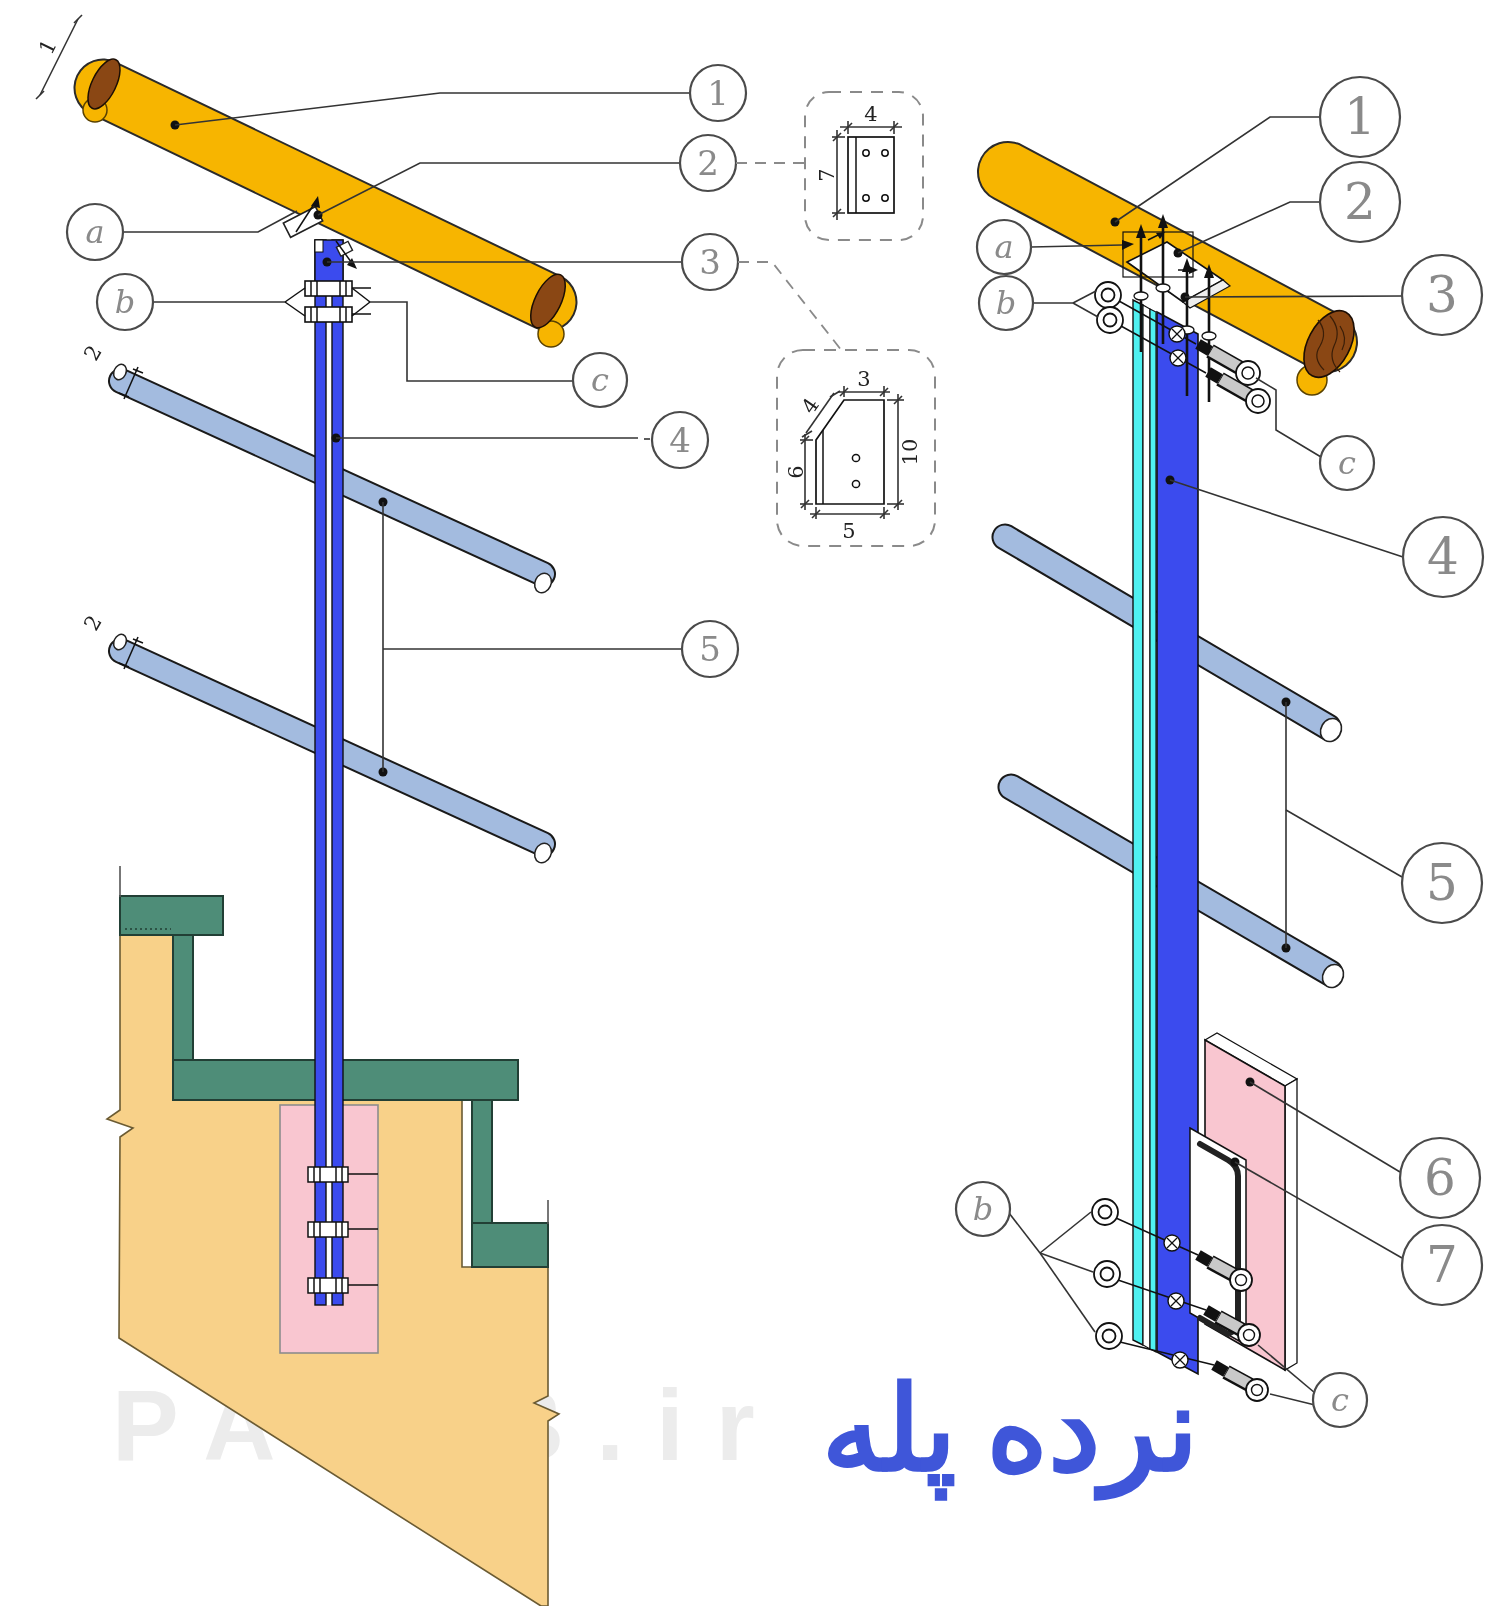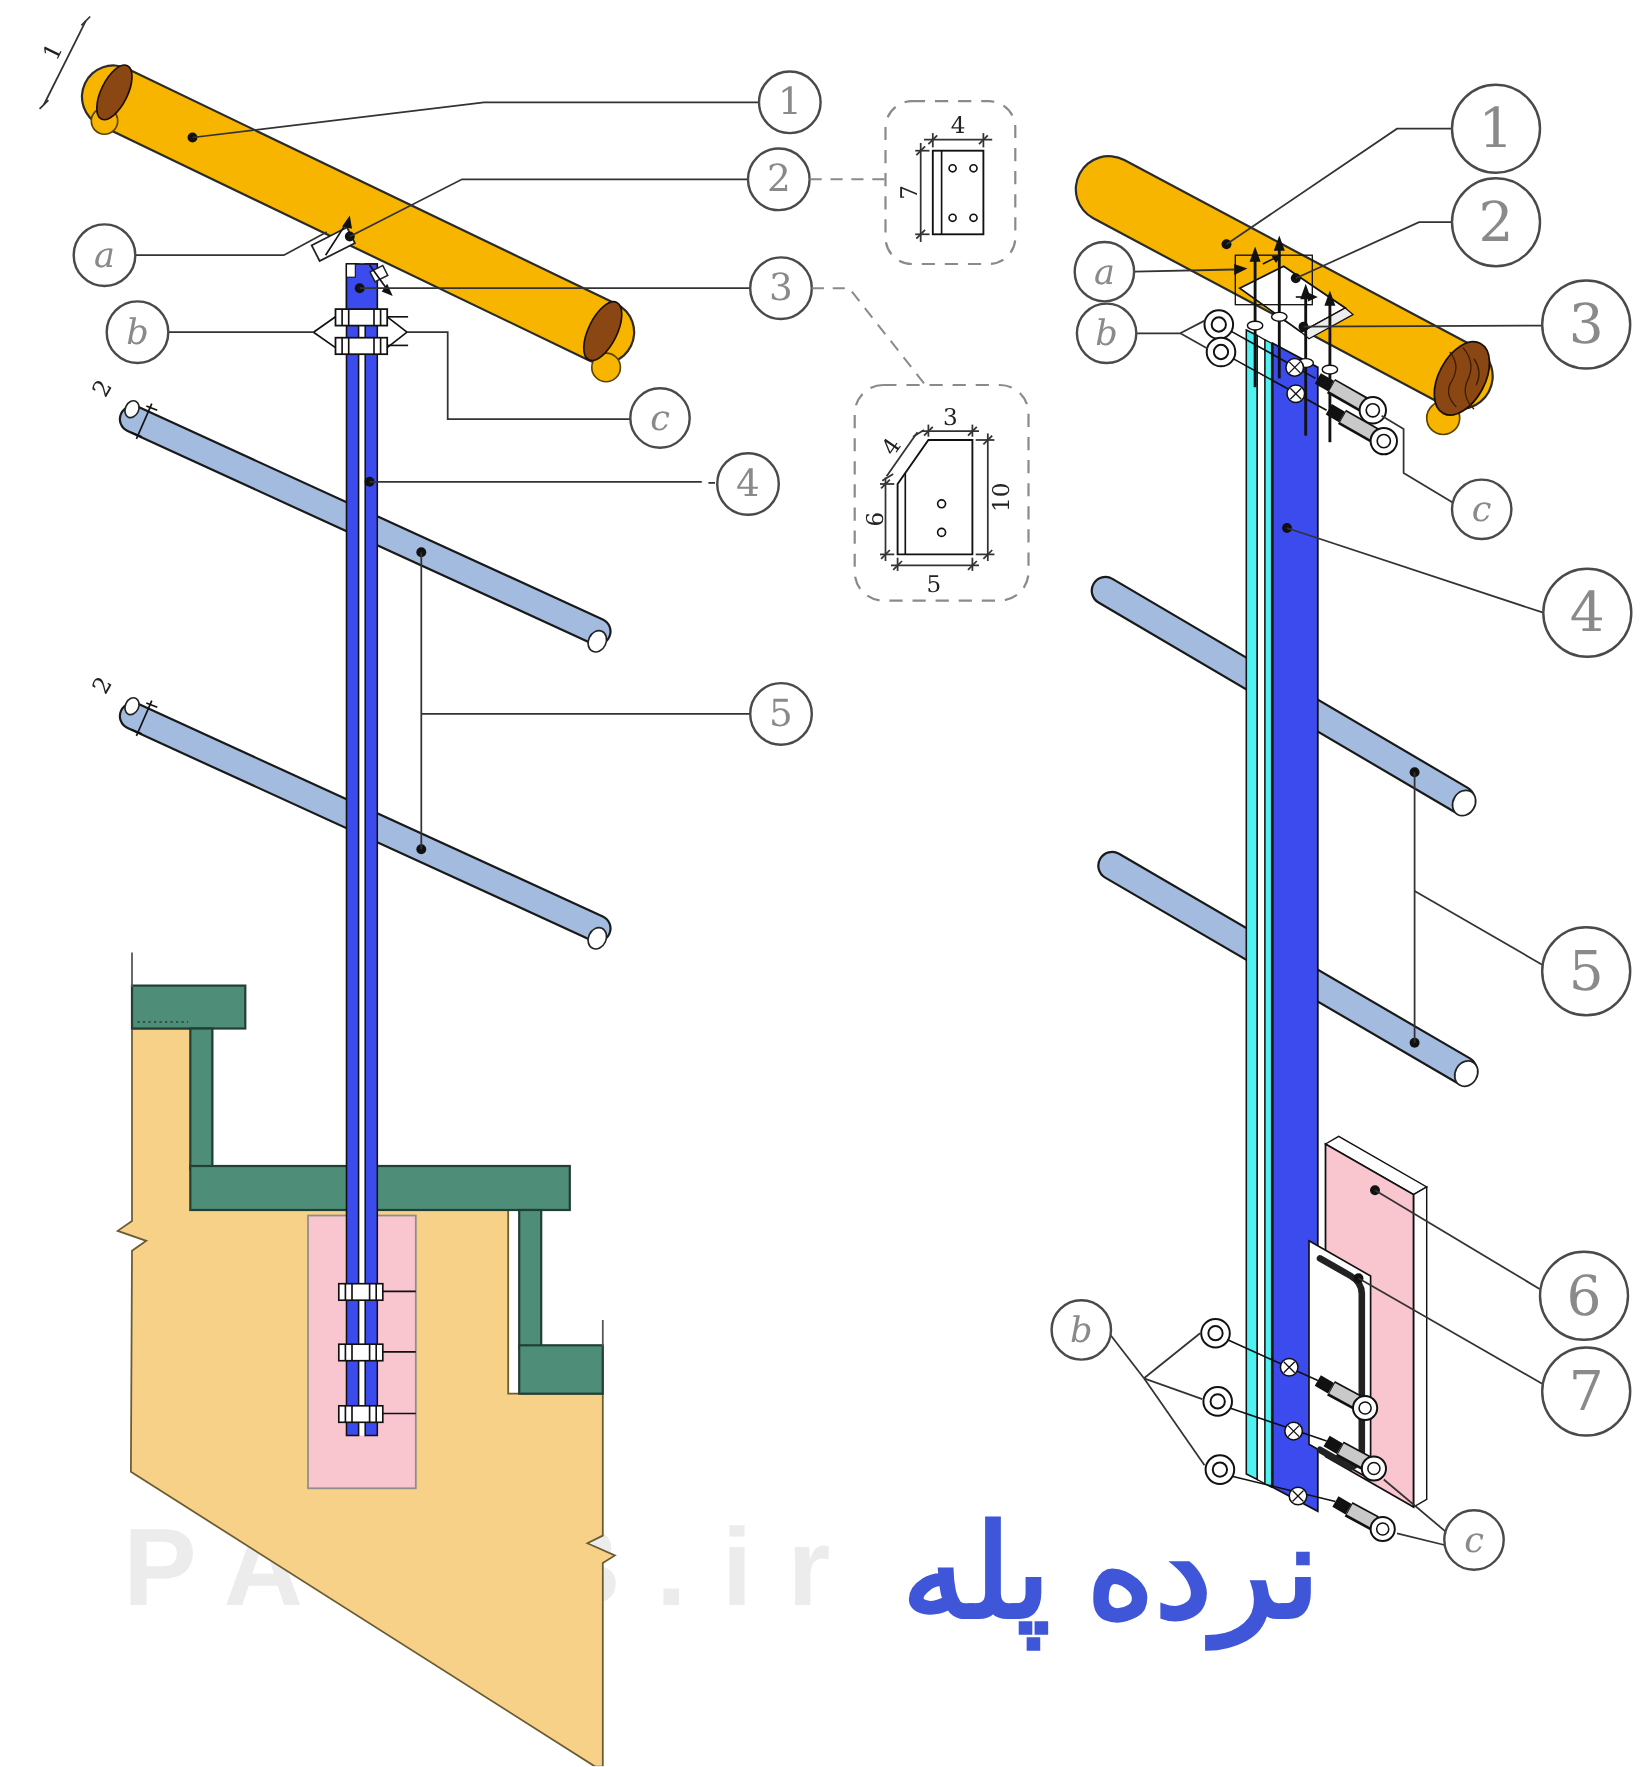--- a/index.html
+++ b/index.html
@@ -2,21 +2,21 @@
 <html><head>
 <meta charset="utf-8">
 <style>
   html,body{margin:0;padding:0;background:#fff;}
   .canvas{position:relative;width:1500px;height:1606px;background:#ffffff;overflow:hidden;
           font-family:"DejaVu Sans",sans-serif;}
   .watermark{position:absolute;left:112px;top:1368px;font-family:"Liberation Sans",sans-serif;
              font-weight:bold;font-size:100px;letter-spacing:32px;color:#ececec;z-index:1;white-space:nowrap;}
   .drawing{position:absolute;left:0;top:0;z-index:2;}
   .fa-title{position:absolute;left:720px;top:1360px;width:580px;text-align:center;direction:rtl;
-            font-family:Liberation Sans, sans-serif;font-weight:bold;font-size:118px;color:#3f56d9;z-index:3;}
+            font-family:Liberation Serif, serif;font-weight:bold;font-size:118px;color:#3f56d9;z-index:3;}
   svg text{font-family:"DejaVu Serif","Liberation Serif",serif;}
   .co-num{fill:#8a8a8a;}
   .co-num-l{font-size:34px;}
   .co-num-r{font-size:50px;}
   .co-let{fill:#8a8a8a;font-size:32px;font-style:italic;}
   .dim{fill:#222;font-size:21px;}
   .ldr{stroke:#333;stroke-width:1.6;fill:none;}
   .ldr-dash{stroke:#8a8a8a;stroke-width:1.8;fill:none;stroke-dasharray:11 8;}
   .thin{stroke:#111;stroke-width:1.5;fill:none;}
   .co-circ{fill:#fff;stroke:#4a4a4a;stroke-width:2.2;}

